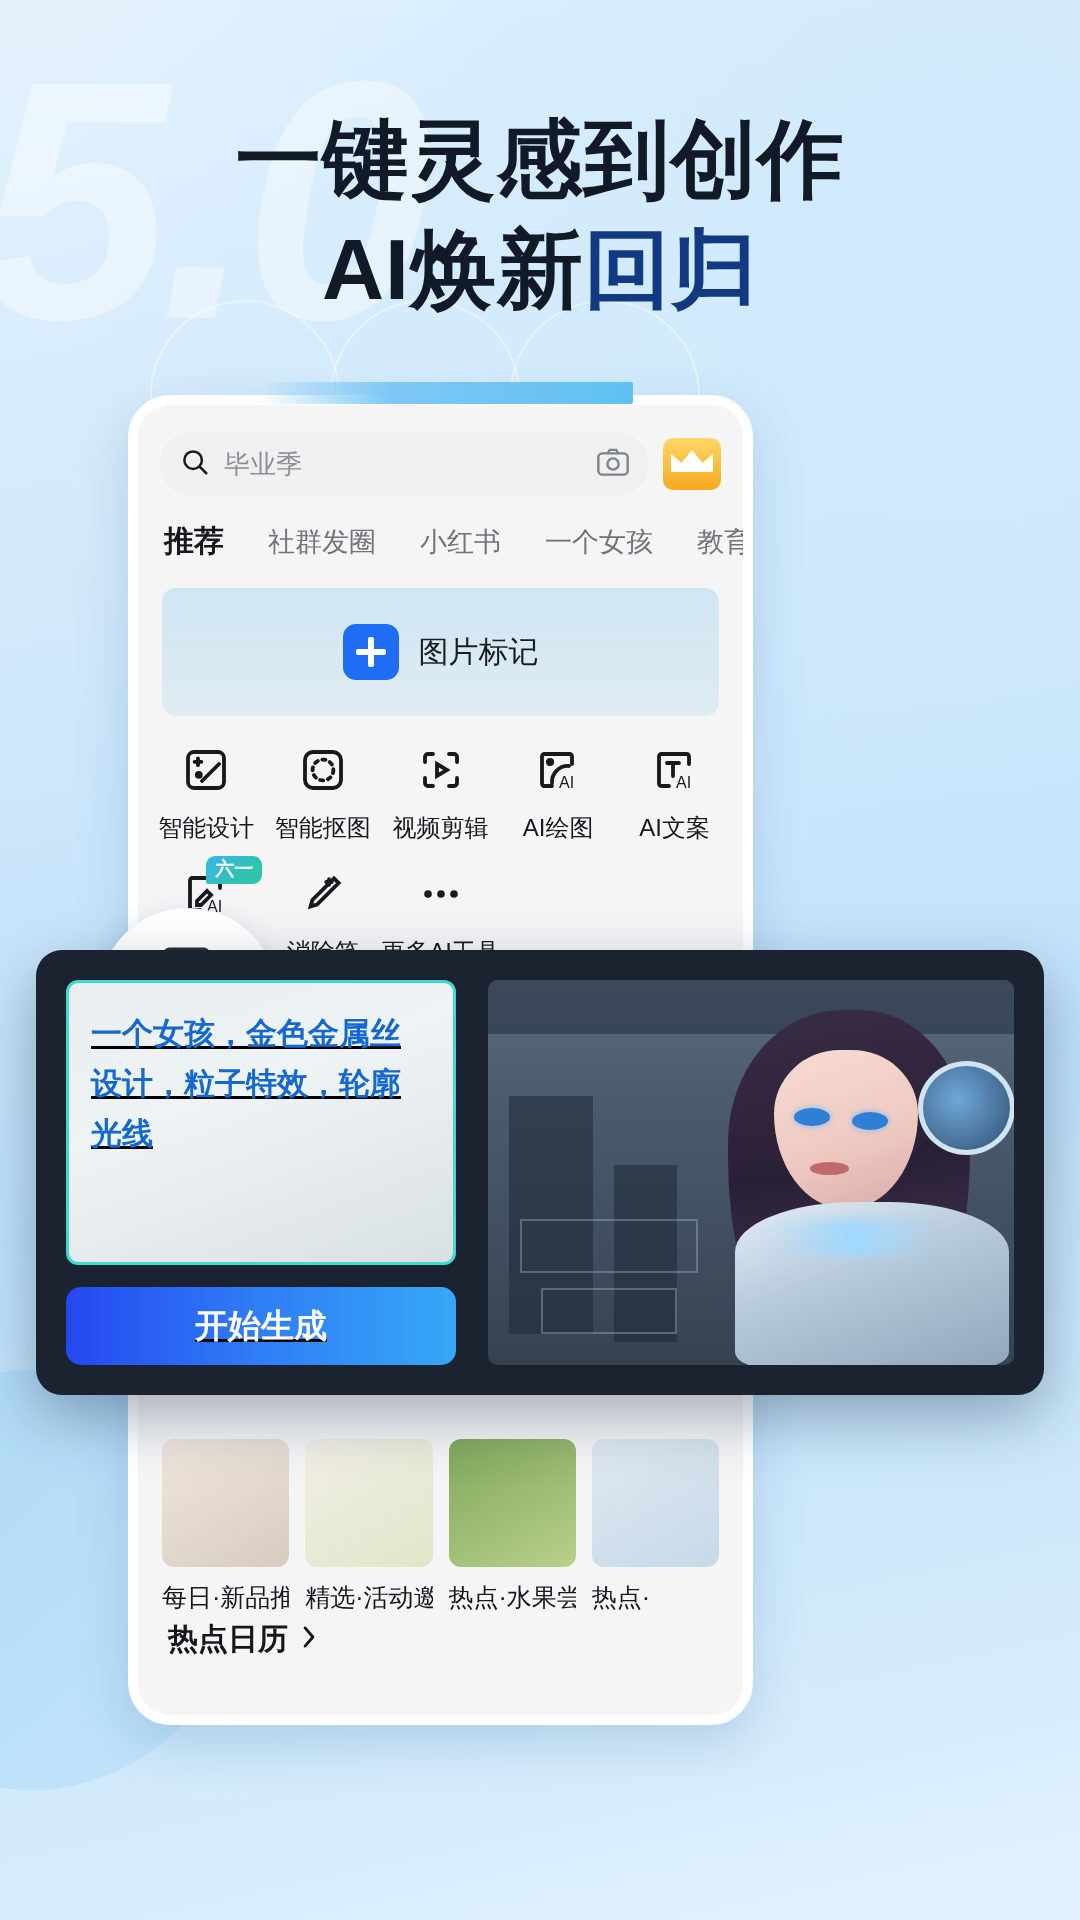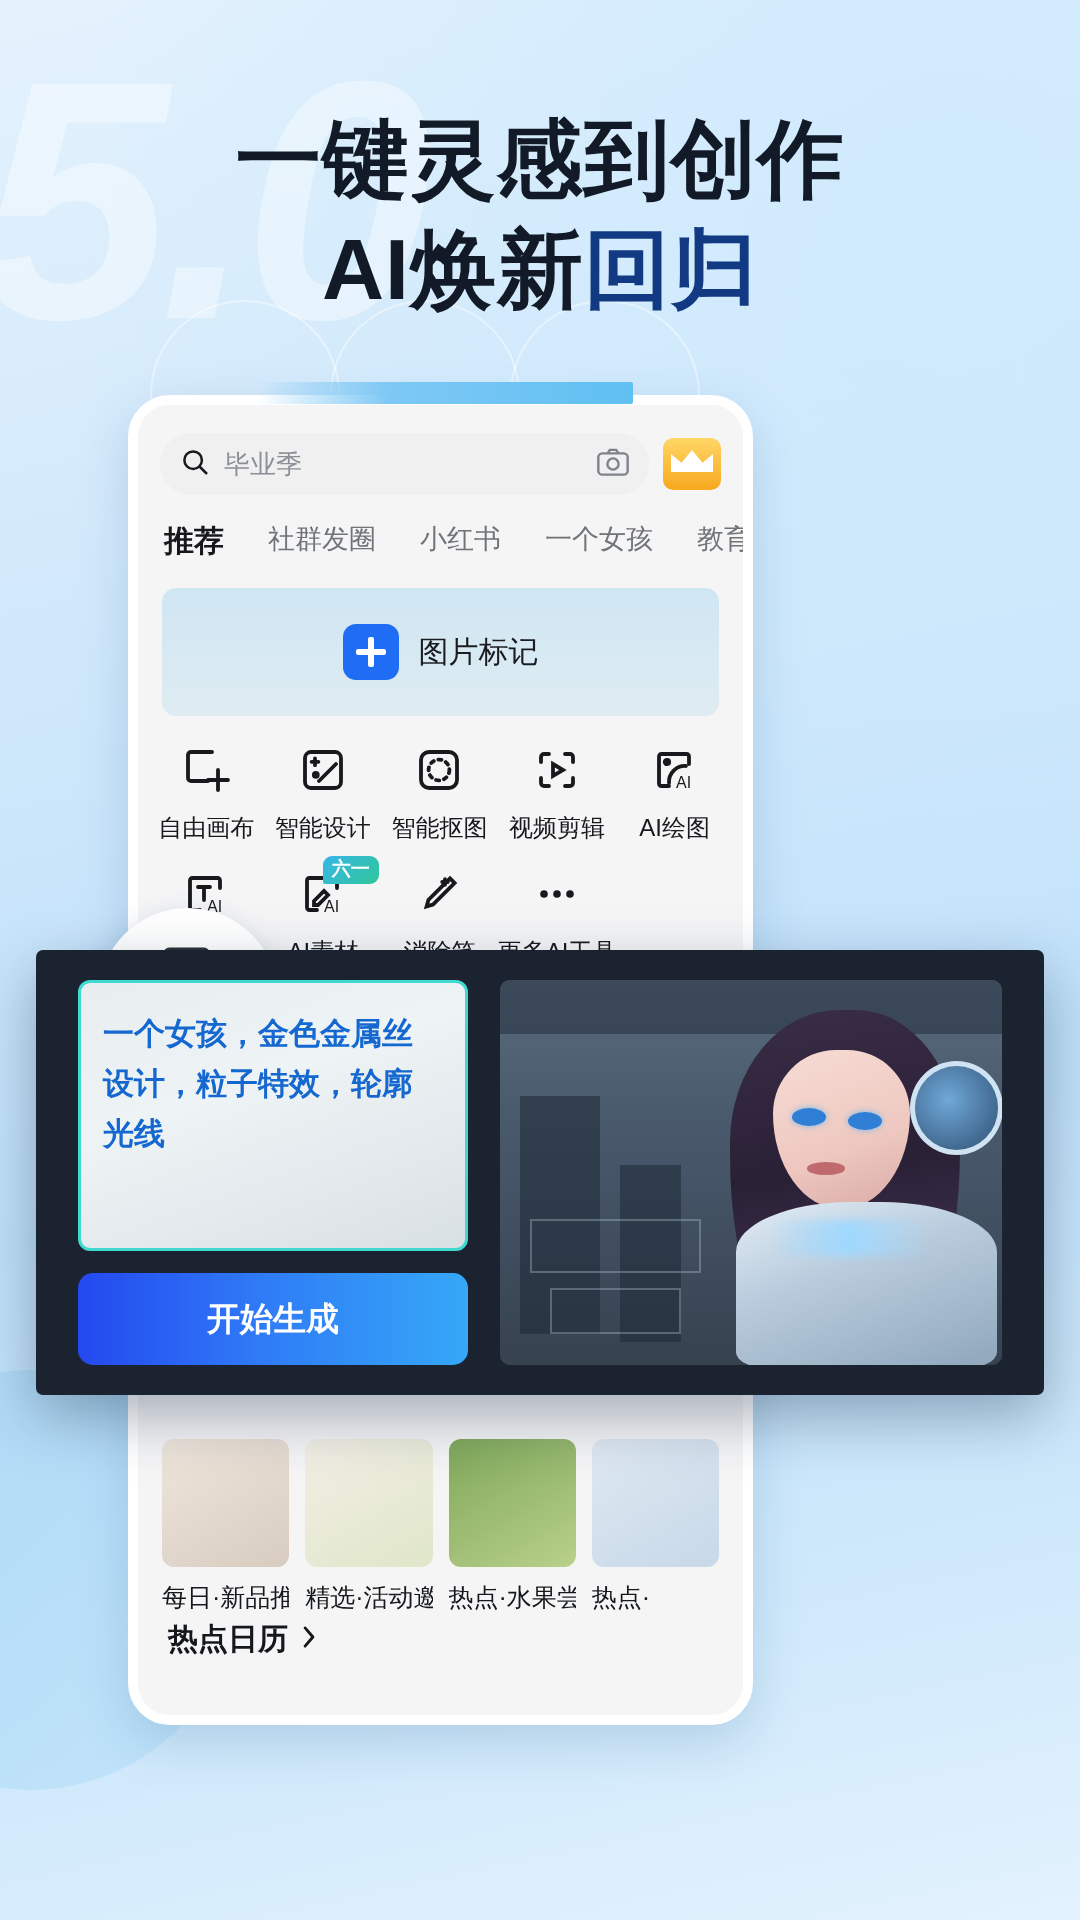--- a/index.html
+++ b/index.html
@@ -109,21 +109,21 @@
   .crown::before {
     content: "";
     position: absolute; left: 8px; top: 12px;
     width: 42px; height: 22px;
     background: #fff;
     clip-path: polygon(0 100%, 0 18%, 25% 58%, 50% 0, 75% 58%, 100% 18%, 100% 100%);
   }
 
   
   .tabs {
-    display: flex; align-items: flex-start;
+    display: flex; align-items: center;
     gap: 44px;
     padding: 26px 0 0 26px;
     white-space: nowrap;
   }
   .tab { font-size: 27px; color: #6f7479; }
   .tab.active { font-size: 30px; color: #16181c; font-weight: 700; }
 
   
   .banner {
     margin: 26px 24px 0 24px;
@@ -228,43 +228,44 @@
     padding: 34px 0 0 30px;
     font-size: 30px; font-weight: 700; color: #14171b;
   }
 
   
   .ai-panel {
     position: absolute;
     left: 36px; top: 950px;
     width: 1008px; height: 445px;
     background: #1b2330;
-    border-radius: 7px;
+    border-radius: 26px;
     box-shadow: 0 22px 60px rgba(20,40,70,.35);
-    padding: 30px 42px;
+    padding: 30px 30px;
     display: flex; gap: 32px;
     z-index: 60;
+    text-decoration: underline;
   }
   .ai-left { width: 390px; display: flex; flex-direction: column; }
   .prompt-box {
     flex: 1;
     border: 3px solid #3fd9cf;
     border-radius: 12px;
     background: linear-gradient(160deg, #e8edf0 0%, #eef3f5 40%, #d9e0e4 100%);
     padding: 26px 22px;
   }
   .prompt-text {
     font-size: 31px;
     line-height: 1.62;
     color: #1468d0;
     font-weight: 700;
   }
   .gen-btn {
     margin-top: 22px;
-    height: 92px;
+    height: 78px;
     border-radius: 15px;
     background: linear-gradient(90deg, #2448ef 0%, #2f7cf6 48%, #36a8f7 100%);
     color: #fff;
     font-size: 33px; font-weight: 700;
     display: flex; align-items: center; justify-content: center;
     border: none;
   }
   .ai-right {
     flex: 1;
     border-radius: 10px;
@@ -383,29 +384,20 @@
       <div class="tab">教育培训</div>
     </div>
 
     <div class="banner">
       <div class="banner-plus"></div>
       <div class="banner-label">图片标记</div>
     </div>
 
     <div class="grid">
 
-      <div class="cell">
-        <span class="glyph">
-          <svg width="48" height="48" viewBox="0 0 24 24" fill="none" stroke="#17191d" stroke-width="1.9" stroke-linecap="round">
-            <path d="M15 3H4.5A1.5 1.5 0 0 0 3 4.5V16a1.5 1.5 0 0 0 1.5 1.5H13"></path>
-            <path d="M18 12v10M13 17h10"></path>
-          </svg>
-        </span>
-        <span class="cap">自由画布</span>
-      </div>
 
       <div class="cell">
         <span class="glyph">
           <svg width="48" height="48" viewBox="0 0 24 24" fill="none" stroke="#17191d" stroke-width="1.9" stroke-linecap="round">
             <rect x="3" y="3" width="18" height="18" rx="3"></rect>
             <path d="M8 6.2v3.4M6.3 7.9h3.4"></path>
             <circle cx="8.4" cy="14.4" r="1"></circle>
             <path d="M10 17.5L18.5 9"></path>
           </svg>
         </span>

